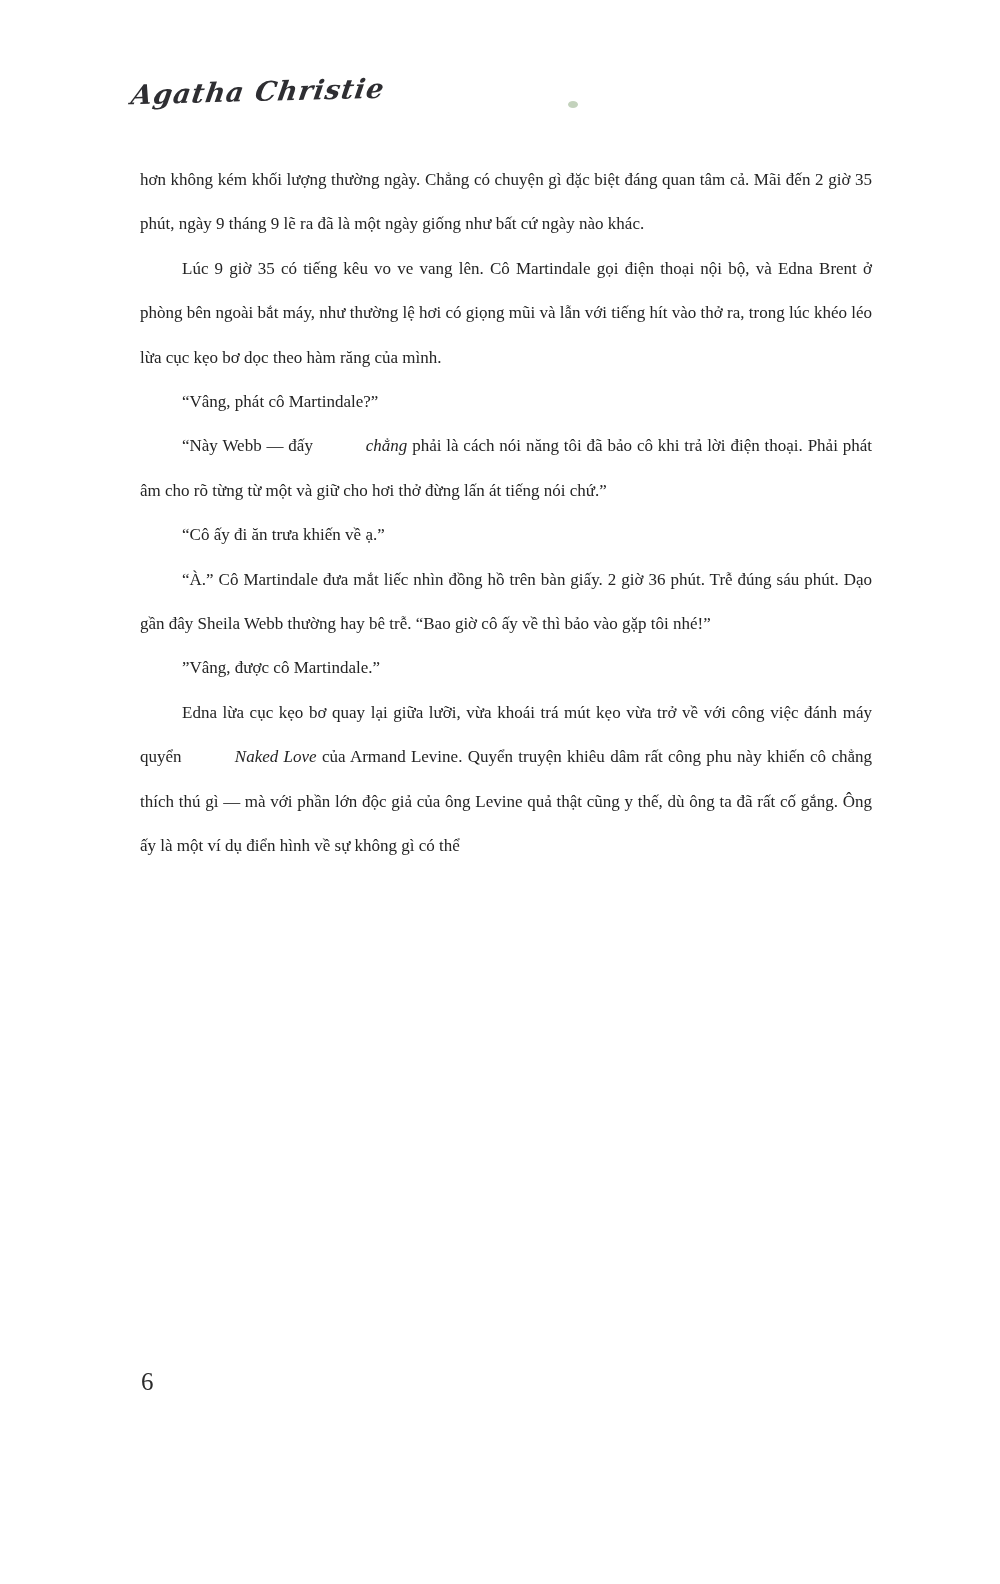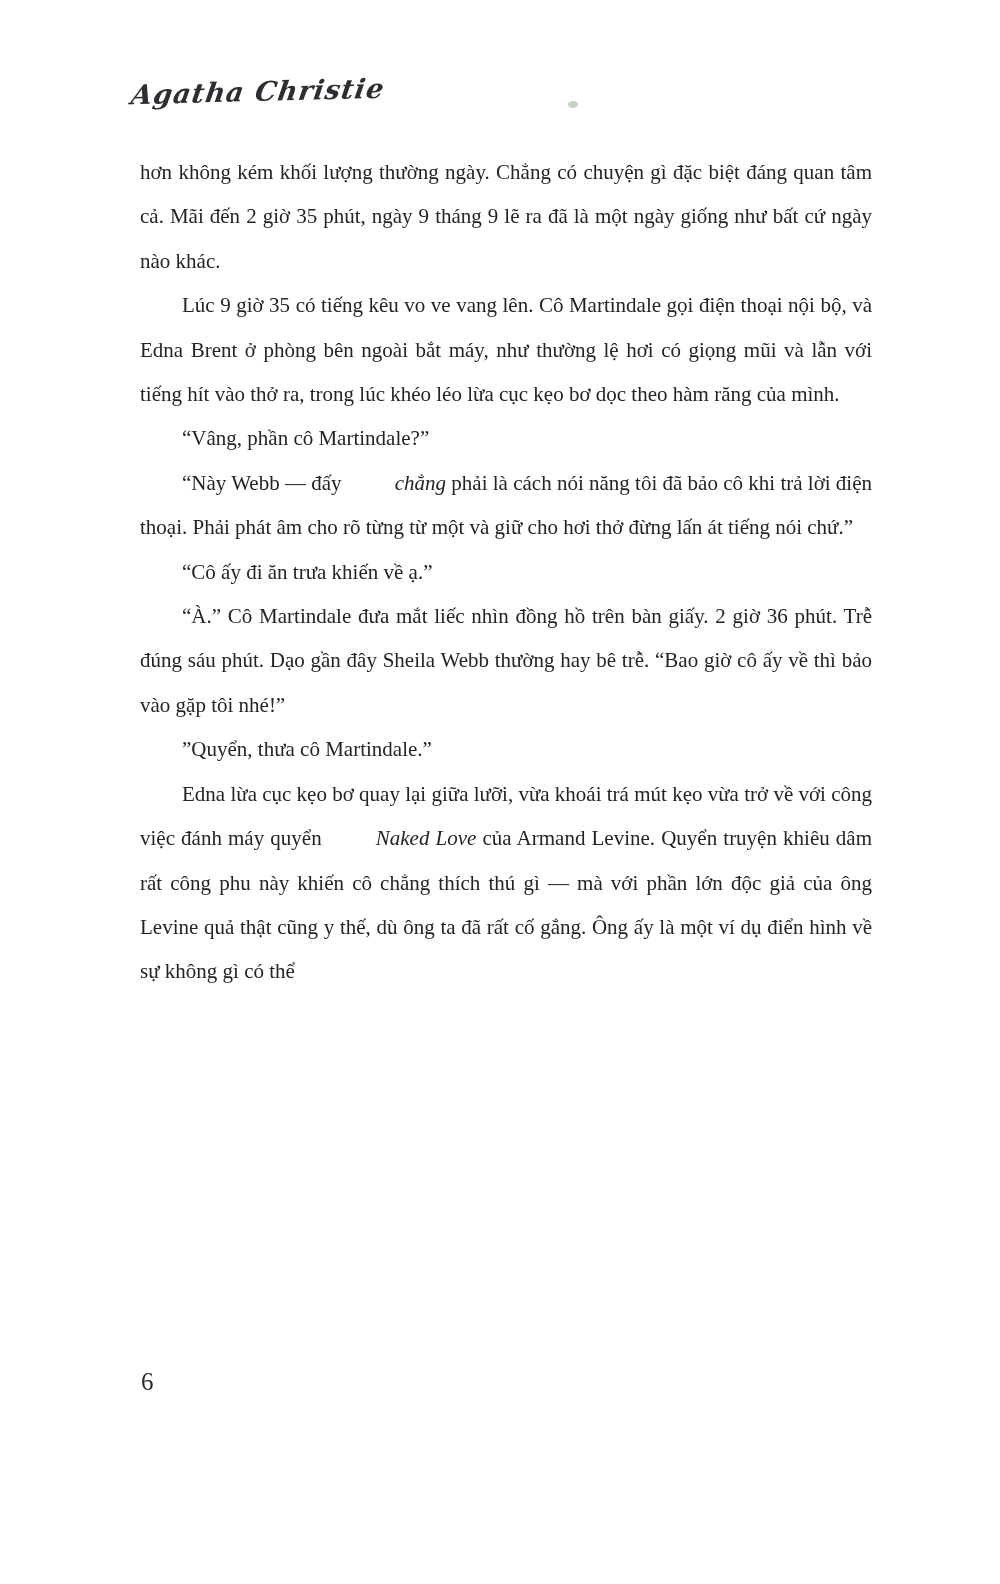--- a/index.html
+++ b/index.html
@@ -35,23 +35,23 @@
     top: 101px;
     width: 10px;
     height: 7px;
     background: #7a9b6a;
     opacity: 0.45;
     border-radius: 50%;
   }
   .body-text {
     position: absolute;
     left: 140px;
-    top: 150px;
+    top: 158px;
     width: 732px;
-    font-size: 21px;
+    font-size: 17px;
     line-height: 44.4px;
     text-align: justify;
     font-family: Liberation Serif, serif;
   }
   .body-text p {
     margin: 0;
     padding: 0;
   }
   .body-text p.indent {
     text-indent: 42px;
@@ -73,23 +73,23 @@
 
 <div class="page">
 
   <div class="signature">Agatha Christie</div>
 
   <div class="scan-speck"></div>
 
   <div class="body-text">
       <p><span>hơn không kém khối lượng thường ngày. Chẳng có chuyện gì đặc biệt đáng quan tâm cả. Mãi đến 2 giờ 35 phút, ngày 9 tháng 9 lẽ ra đã là một ngày giống như bất cứ ngày nào khác.</span></p>
       <p class="indent"><span>Lúc 9 giờ 35 có tiếng kêu vo ve vang lên. Cô Martindale gọi điện thoại nội bộ, và Edna Brent ở phòng bên ngoài bắt máy, như thường lệ hơi có giọng mũi và lẫn với tiếng hít vào thở ra, trong lúc khéo léo lừa cục kẹo bơ dọc theo hàm răng của mình.</span></p>
-      <p class="indent"><span>“Vâng, phần cô Martindale?”</span></p>
+      <p class="indent"><span>“Vâng, phát cô Martindale?”</span></p>
       <p class="indent"><span>“Này Webb — đấy </span><em>chẳng</em><span> phải là cách nói năng tôi đã bảo cô khi trả lời điện thoại. Phải phát âm cho rõ từng từ một và giữ cho hơi thở đừng lấn át tiếng nói chứ.”</span></p>
       <p class="indent"><span>“Cô ấy đi ăn trưa khiến về ạ.”</span></p>
       <p class="indent"><span>“À.” Cô Martindale đưa mắt liếc nhìn đồng hồ trên bàn giấy. 2 giờ 36 phút. Trễ đúng sáu phút. Dạo gần đây Sheila Webb thường hay bê trễ. “Bao giờ cô ấy về thì bảo vào gặp tôi nhé!”</span></p>
-      <p class="indent"><span>”Quyển, thưa cô Martindale.”</span></p>
+      <p class="indent"><span>”Vâng, được cô Martindale.”</span></p>
       <p class="indent"><span>Edna lừa cục kẹo bơ quay lại giữa lưỡi, vừa khoái trá mút kẹo vừa trở về với công việc đánh máy quyển </span><em>Naked Love</em><span> của Armand Levine. Quyển truyện khiêu dâm rất công phu này khiến cô chẳng thích thú gì — mà với phần lớn độc giả của ông Levine quả thật cũng y thế, dù ông ta đã rất cố gắng. Ông ấy là một ví dụ điển hình về sự không gì có thể</span></p>
     </div>
 
   <div class="page-number">6</div>
 
 </div>
 
 </body></html>

